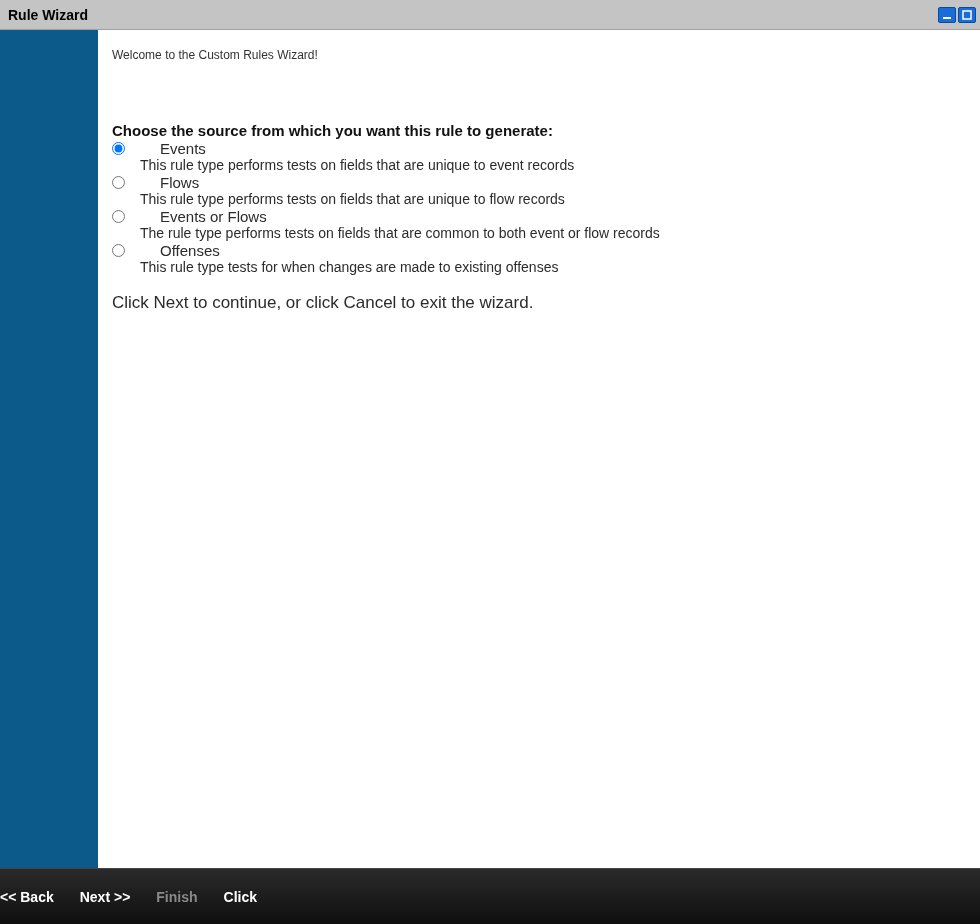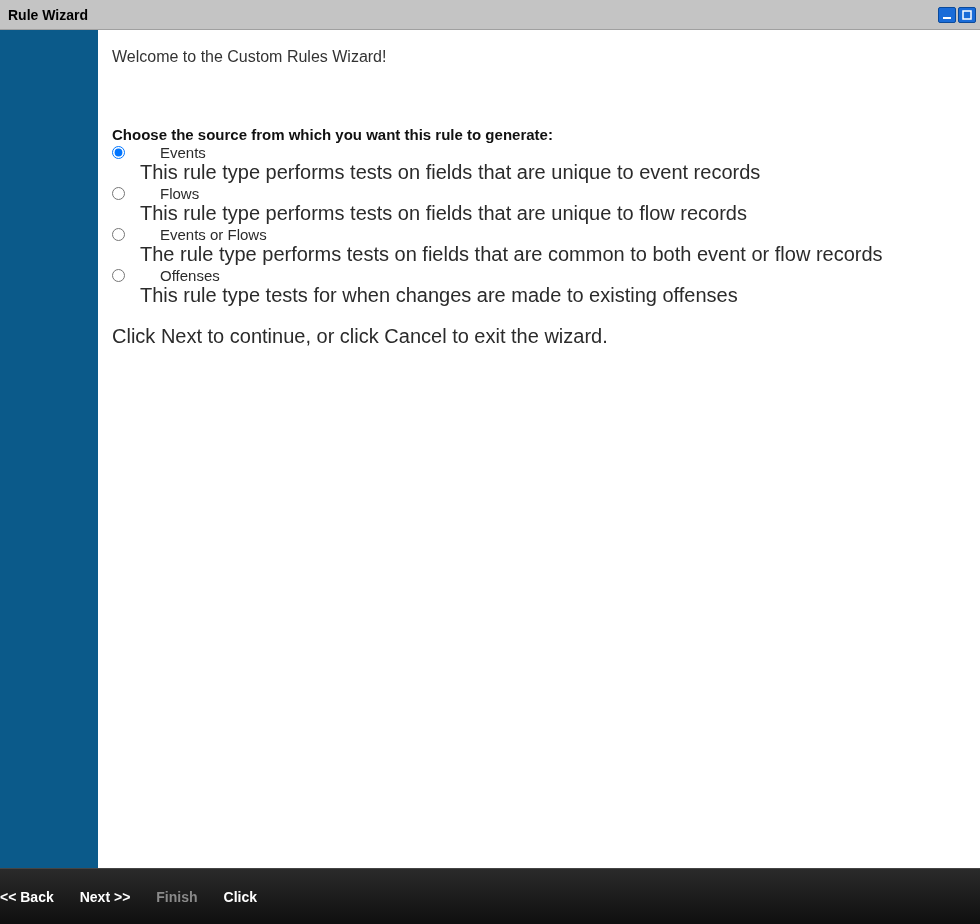--- a/index.html
+++ b/index.html
@@ -60,21 +60,21 @@
       flex-shrink: 0;
     }
     .content {
       flex: 1;
       background: #ffffff;
       padding: 18px 12px 12px 14px;
       overflow-y: auto;
       color: #2b2b2b;
     }
     .welcome {
-      font-size: 16px;
+      font-size: 12px;
       margin-bottom: 60px;
       color: #333333;
     }
     .instruction {
       font-weight: bold;
       font-size: 15px;
       margin-bottom: 1px;
       color: #111111;
       margin-top: 32px;
     }
@@ -87,27 +87,27 @@
       margin-right: 2px;
       width: 13px;
       height: 13px;
     }
     .option-label {
       font-size: 15px;
       color: #2b2b2b;
       margin-left: 33px;
     }
     .option-desc {
-      font-size: 20px;
+      font-size: 14px;
       padding-left: 28px;
       color: #2b2b2b;
       margin-bottom: 0px;
     }
     .continue-text {
-      font-size: 20px;
+      font-size: 17px;
       margin-top: 18px;
       color: #2b2b2b;
     }
     .footer {
       height: 56px;
       background: linear-gradient(#2a2a2a, #0f0f0f);
       border-top: 1px solid #444444;
       display: flex;
       align-items: center;
       justify-content: flex-start;

